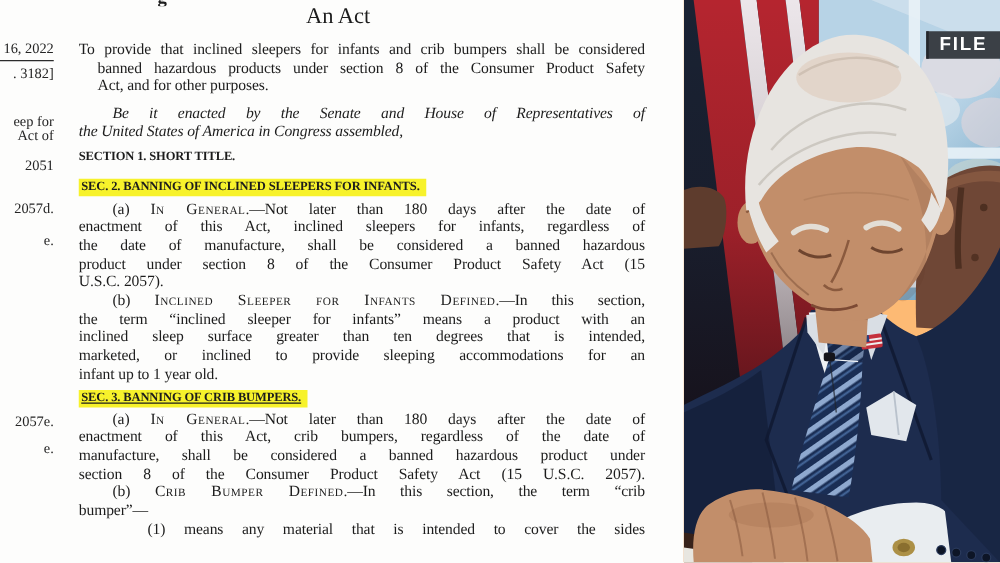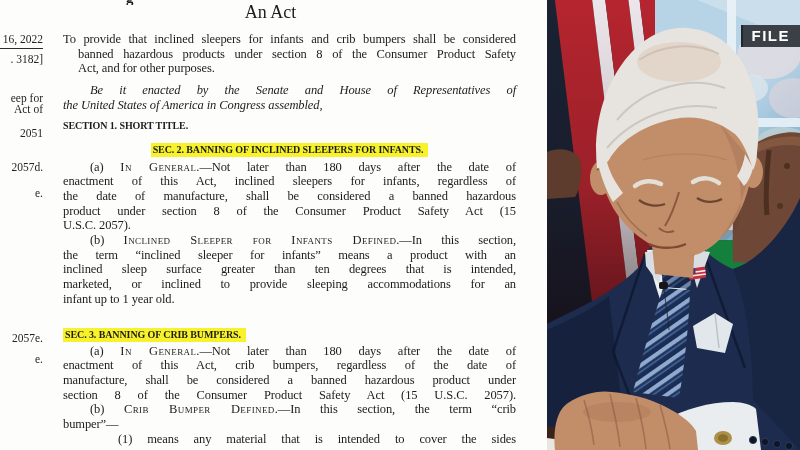--- a/index.html
+++ b/index.html
@@ -23,21 +23,21 @@
   .ind0{padding-left:0;}
   .ind1{padding-left:15px;}
   .ind2{padding-left:27px;}
   .ind3{padding-left:55px;}
   .it{font-style:italic;}
   .sc{font-variant:small-caps;letter-spacing:0.4px;}
   .headline{line-height:15px;}
   .head{font-weight:bold;font-size:10px;letter-spacing:-0.1px;}
   .hl{background:var(--highlight-yellow,#f7f22b);padding:1px 5px 2px 2px;}
   
-  .photo{position:absolute;left:547px;top:0;width:253px;height:450px;overflow:hidden;background:#15803d;}
+  .photo{position:absolute;left:547px;top:0;width:253px;height:450px;overflow:hidden;background:#fdba74;}
   .photo svg{display:block;}
   .file-badge{
     position:absolute;top:25px;right:0;
     background:var(--badge-bg,#3b4046);color:var(--badge-fg,#fff);
     font-family:"Liberation Sans","DejaVu Sans",sans-serif;
     font-weight:bold;font-size:15px;line-height:15px;letter-spacing:1.5px;
     padding:3px 10px 4px 9px;border-left:2px solid #23262b;
   }
 </style>
 </head>
@@ -64,36 +64,36 @@
           <div class="bline ind1 just"><span class="">banned hazardous products under section 8 of the Consumer Product Safety</span></div>
           <div class="bline ind1"><span class="">Act, and for other purposes.</span></div>
         </div>
         <div class="block" style="margin-top: 7px;">
           <div class="bline ind2 just"><span class="it">Be it enacted by the Senate and House of Representatives of</span></div>
           <div class="bline ind0"><span class="it">the United States of America in Congress assembled,</span></div>
         </div>
         <div class="headline" style="margin-top: 3px;"><span class="head">SECTION 1. SHORT TITLE.</span></div>
         <div class="block" style="margin-top: 1px;">
         </div>
-        <div class="headline" style="margin-top: 7px; text-align: center;"><span class="head hl">SEC. 2. BANNING OF INCLINED SLEEPERS FOR INFANTS.</span></div>
+        <div class="headline" style="margin-top: 7px;"><span class="head hl">SEC. 2. BANNING OF INCLINED SLEEPERS FOR INFANTS.</span></div>
         <div class="block" style="margin-top: 3px;">
           <div class="bline ind2 just"><span class="">(a) </span><span class="sc ">In General</span><span class="">.—Not later than 180 days after the date of</span></div>
           <div class="bline ind0 just"><span class="">enactment of this Act, inclined sleepers for infants, regardless of</span></div>
           <div class="bline ind0 just"><span class="">the date of manufacture, shall be considered a banned hazardous</span></div>
           <div class="bline ind0 just"><span class="">product under section 8 of the Consumer Product Safety Act (15</span></div>
           <div class="bline ind0"><span class="">U.S.C. 2057).</span></div>
         </div>
         <div class="block" style="margin-top: 0px;">
           <div class="bline ind2 just"><span class="">(b) </span><span class="sc ">Inclined Sleeper for Infants Defined</span><span class="">.—In this section,</span></div>
           <div class="bline ind0 just"><span class="">the term “inclined sleeper for infants” means a product with an</span></div>
           <div class="bline ind0 just"><span class="">inclined sleep surface greater than ten degrees that is intended,</span></div>
           <div class="bline ind0 just"><span class="">marketed, or inclined to provide sleeping accommodations for an</span></div>
           <div class="bline ind0"><span class="">infant up to 1 year old.</span></div>
         </div>
-        <div class="headline" style="margin-top: 18px;"><span class="head hl">SEC. 3. BANNING OF CRIB BUMPERS.</span></div>
+        <div class="headline" style="margin-top: 2px; text-decoration: underline;"><span class="head hl">SEC. 3. BANNING OF CRIB BUMPERS.</span></div>
         <div class="block" style="margin-top: 2px;">
           <div class="bline ind2 just"><span class="">(a) </span><span class="sc ">In General</span><span class="">.—Not later than 180 days after the date of</span></div>
           <div class="bline ind0 just"><span class="">enactment of this Act, crib bumpers, regardless of the date of</span></div>
           <div class="bline ind0 just"><span class="">manufacture, shall be considered a banned hazardous product under</span></div>
           <div class="bline ind0 just"><span class="">section 8 of the Consumer Product Safety Act (15 U.S.C. 2057).</span></div>
         </div>
         <div class="block" style="margin-top: 0px;">
           <div class="bline ind2 just"><span class="">(b) </span><span class="sc ">Crib Bumper Defined</span><span class="">.—In this section, the term “crib</span></div>
           <div class="bline ind0"><span class="">bumper”—</span></div>
         </div>

